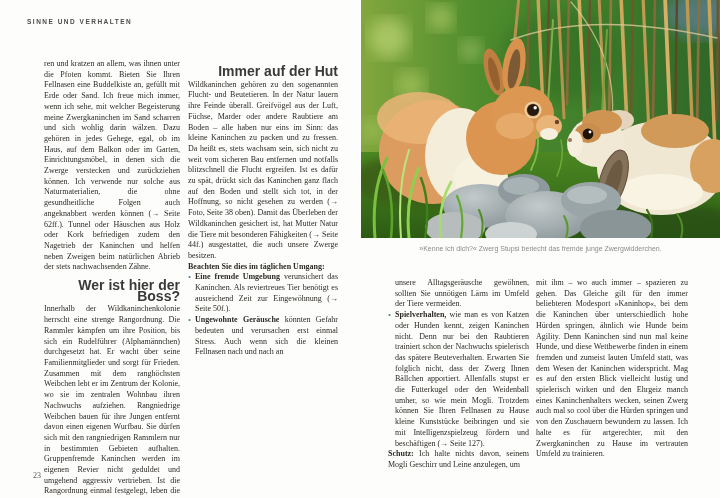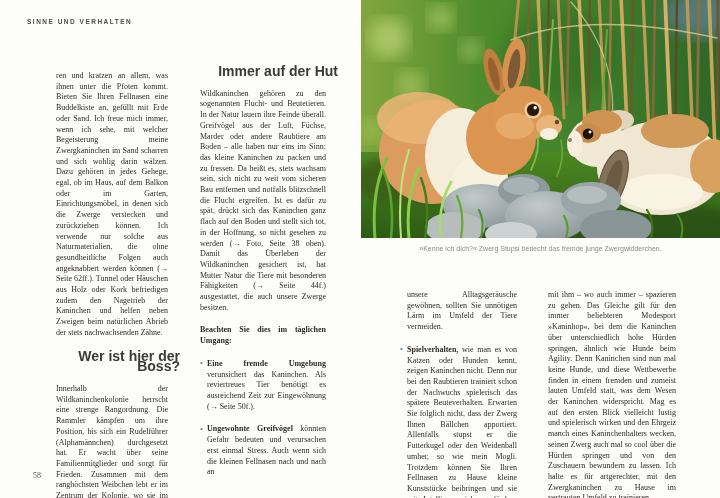--- a/index.html
+++ b/index.html
@@ -11,21 +11,21 @@
   }
   .runhead {
     position:absolute; left:27px; top:18px;
     font-family:"Liberation Sans", sans-serif; font-size:6.5px; font-weight:700;
     letter-spacing:1.5px; color:#4c4c4c;
   }
   .col {
     position:absolute; top:59px; font-size:8px; line-height:10.7px;
     text-align:justify; color:#2d2a26;
   }
-  .col p { margin:12px; }
+  .col p { margin:0; }
   .col h3 {
     font-family:"Liberation Sans", sans-serif; font-size:14px; font-weight:700;
     color:#3a3a3a; margin:7px 0 3px 0; text-align:right;
   }
   .col-l1 { left:44px;  width:136px; }
   .col-l2 { left:188px; width:150px; }
   .col-r1 { left:388px; top:278px; width:141px; }
   .col-r2 { left:536px; top:278px; width:152px; }
   .boldline { font-weight:700; }
   b.lead { font-weight:700; }
@@ -63,21 +63,21 @@
   </div>
 
   <div class="col col-l2">
     <h3>Immer auf der Hut</h3>
     <p>Wildkaninchen gehören zu den sogenannten Flucht- und Beutetieren. In der Natur lauern ihre Feinde überall. Greifvögel aus der Luft, Füchse, Marder oder andere Raubtiere am Boden – alle haben nur eins im Sinn: das kleine Kaninchen zu packen und zu fressen. Da heißt es, stets wachsam sein, sich nicht zu weit vom sicheren Bau entfernen und notfalls blitzschnell die Flucht ergreifen. Ist es dafür zu spät, drückt sich das Kaninchen ganz flach auf den Boden und stellt sich tot, in der Hoffnung, so nicht gesehen zu werden (→ Foto, Seite 38 oben). Damit das Überleben der Wildkaninchen gesichert ist, hat Mutter Natur die Tiere mit besonderen Fähigkeiten (→ Seite 44f.) ausgestattet, die auch unsere Zwerge besitzen.</p>
     <p class="boldline">Beachten Sie dies im täglichen Umgang:</p>
     <p class="bullet">
       <span class="dot">•</span><b class="lead">Eine fremde Umgebung</b><span> verunsichert das Kaninchen. Als reviertreues Tier benötigt es ausreichend Zeit zur Eingewöhnung (→ Seite 50f.).</span>
     </p>
     <p class="bullet">
-      <span class="dot">•</span><b class="lead">Ungewohnte Greifvögel</b><span> könnten Gefahr bedeuten und verursachen erst einmal Stress. Auch wenn sich die kleinen Fellnasen nach und nach an</span>
+      <span class="dot">•</span><b class="lead">Ungewohnte Geräusche</b><span> könnten Gefahr bedeuten und verursachen erst einmal Stress. Auch wenn sich die kleinen Fellnasen nach und nach an</span>
     </p>
   </div>
 
   <div class="photo">
     <svg width="359" height="238" viewBox="0 0 359 238" xmlns="http://www.w3.org/2000/svg">
       <defs>
         <linearGradient id="bg" x1="0" y1="0" x2="1" y2="0">
           <stop offset="0" stop-color="#83a73e"></stop>
           <stop offset="0.33" stop-color="#4f8c2d"></stop>
           <stop offset="0.7" stop-color="#3d7c2b"></stop>
@@ -223,16 +223,16 @@
     </p>
     <p>
       <b class="lead">Schutz:</b><span> Ich halte nichts davon, seinem Mogli Geschirr und Leine anzulegen, um</span>
     </p>
   </div>
 
   <div class="col col-r2">
     <p>mit ihm – wo auch immer – spazieren zu gehen. Das Gleiche gilt für den immer beliebteren Modesport »Kaninhop«, bei dem die Kaninchen über unterschiedlich hohe Hürden springen, ähnlich wie Hunde beim Agility. Denn Kaninchen sind nun mal keine Hunde, und diese Wettbewerbe finden in einem fremden und zumeist lauten Umfeld statt, was dem Wesen der Kaninchen widerspricht. Mag es auf den ersten Blick vielleicht lustig und spielerisch wirken und den Ehrgeiz manch eines Kaninchenhalters wecken, seinen Zwerg auch mal so cool über die Hürden springen und von den Zuschauern bewundern zu lassen. Ich halte es für artgerechter, mit den Zwergkaninchen zu Hause im vertrauten Umfeld zu trainieren.</p>
   </div>
 
-  <div class="pagenum pn-left">58</div>
+  <div class="pagenum pn-left">23</div>
   <div class="pagenum pn-right">37</div>
 
 </div>
 
 </body></html>

